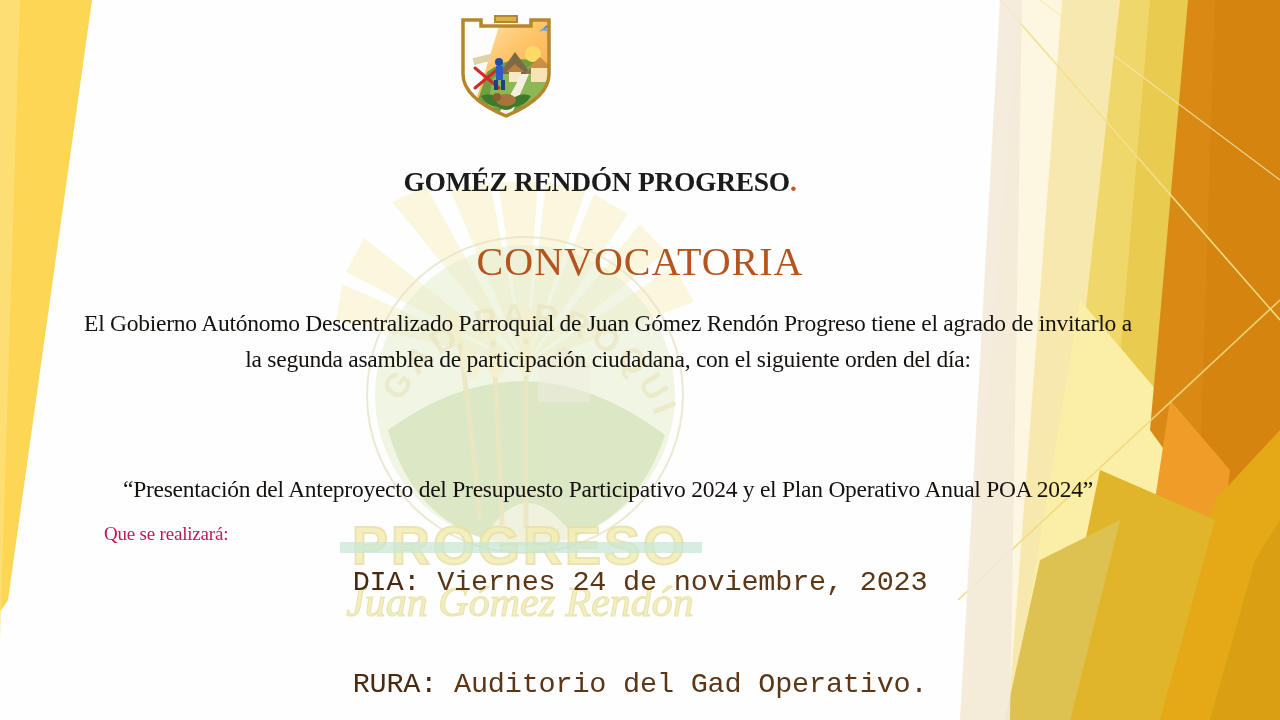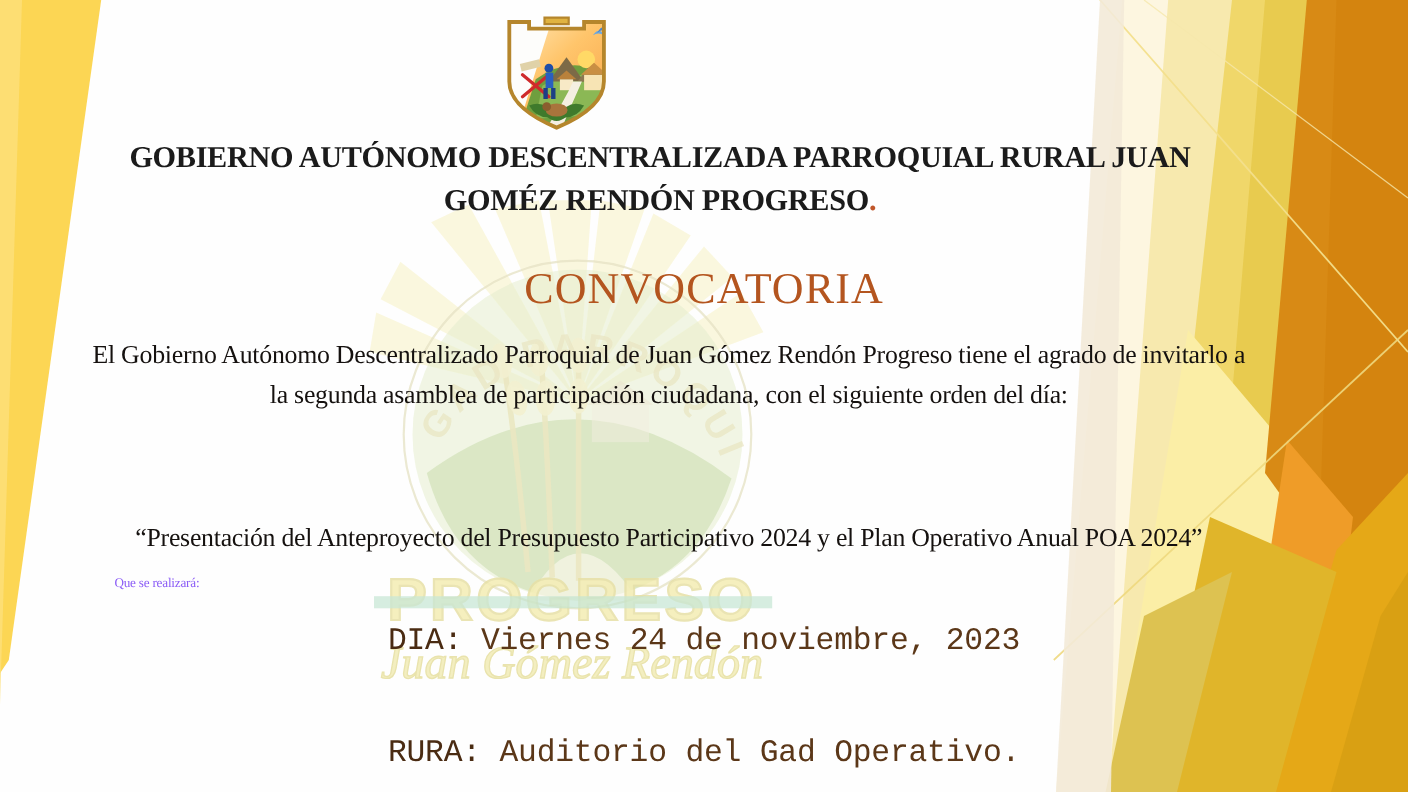--- a/index.html
+++ b/index.html
@@ -45,21 +45,21 @@
     font-size:23.5px;line-height:1.52;color:#15110f;
     letter-spacing:-0.25px;
   }
   #quote{
     left:78px;top:472px;width:1060px;
     font-size:23.5px;line-height:1.50;color:#15110f;
     letter-spacing:-0.25px;
   }
   #realizara{
     left:104px;top:523px;width:260px;text-align:left;
-    font-size:12px;color:#8b5cf6;letter-spacing:-0.2px;
+    font-size:19px;color:#be185d;letter-spacing:-0.2px;
   }
   .detail{
     font-size:28.5px;color:#5b3718;letter-spacing:-0.2px;
     font-family:Liberation Mono, monospace;
   }
   #dia{left:300px;top:566px;width:680px;}
   #hora{left:300px;top:616px;width:680px;}
   #lugar{left:260px;top:668px;width:760px;}
   .lbl{color:#4a2b12;}
 </style>
@@ -214,21 +214,20 @@
       <ellipse cx="59" cy="88" rx="10" ry="6" fill="#a9743c"></ellipse>
       <circle cx="50" cy="85" r="4" fill="#8b5e2e"></circle>
     </g>
 
     <path d="M 16,12 L 16,8 L 34,8 L 34,14 L 84,14 L 84,8 L 102,8 L 102,12
              L 102,62 Q 102,86 59,104 Q 16,86 16,62 Z" fill="none" stroke="#b5862c" stroke-width="3.5"></path>
     <path d="M 48,4 L 70,4 L 70,10 L 48,10 Z" fill="#e0b341" stroke="#b5862c" stroke-width="2"></path>
   </svg>
 
   <div class="tx" id="title">
-    <span>GOBIERNO AUTÓNOMO DESCENTRALIZADA PARROQUIAL RURAL JUAN</span>
     <br>
     <span>GOMÉZ RENDÓN PROGRESO</span><span class="dot">.</span>
   </div>
 
   <div class="tx" id="body-par">El Gobierno Autónomo Descentralizado Parroquial de Juan Gómez Rendón Progreso tiene el agrado de invitarlo  a la segunda asamblea de participación ciudadana, con el siguiente orden del día:</div>
 
   <div class="tx" id="convocatoria">CONVOCATORIA</div>
 
   <div class="tx" id="quote">“Presentación del Anteproyecto del Presupuesto Participativo 2024 y el Plan Operativo Anual POA 2024”</div>
 

